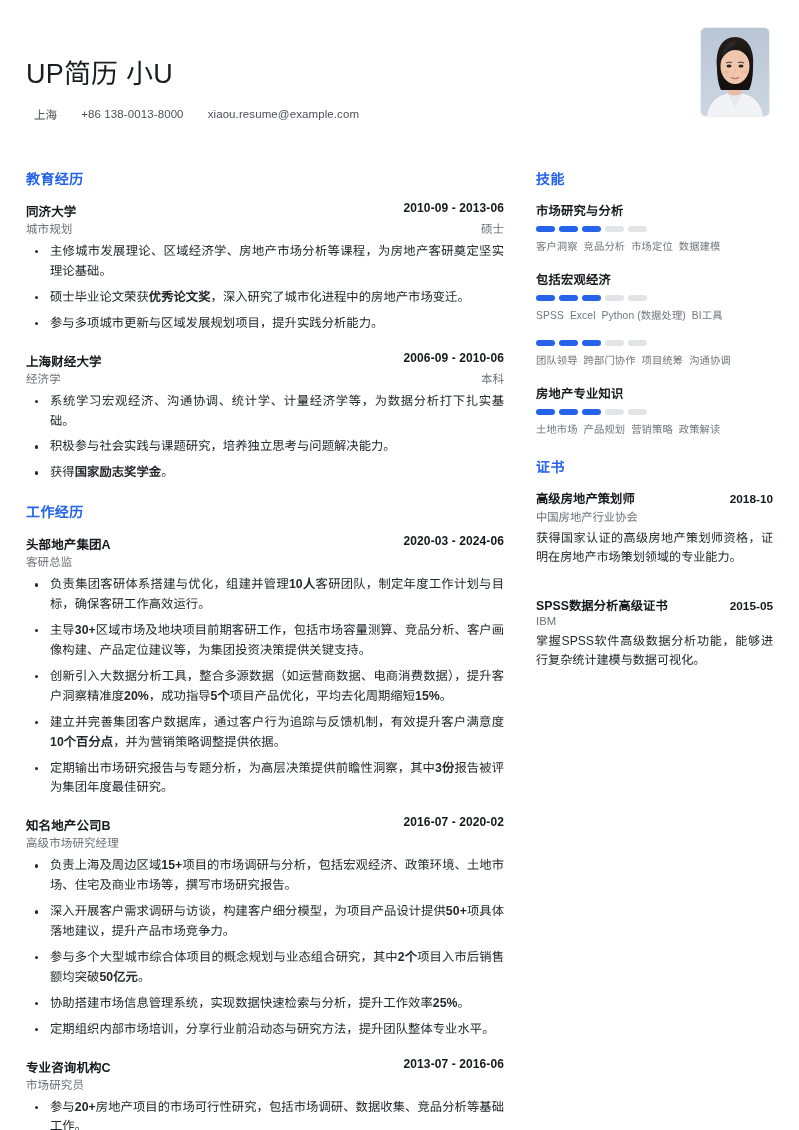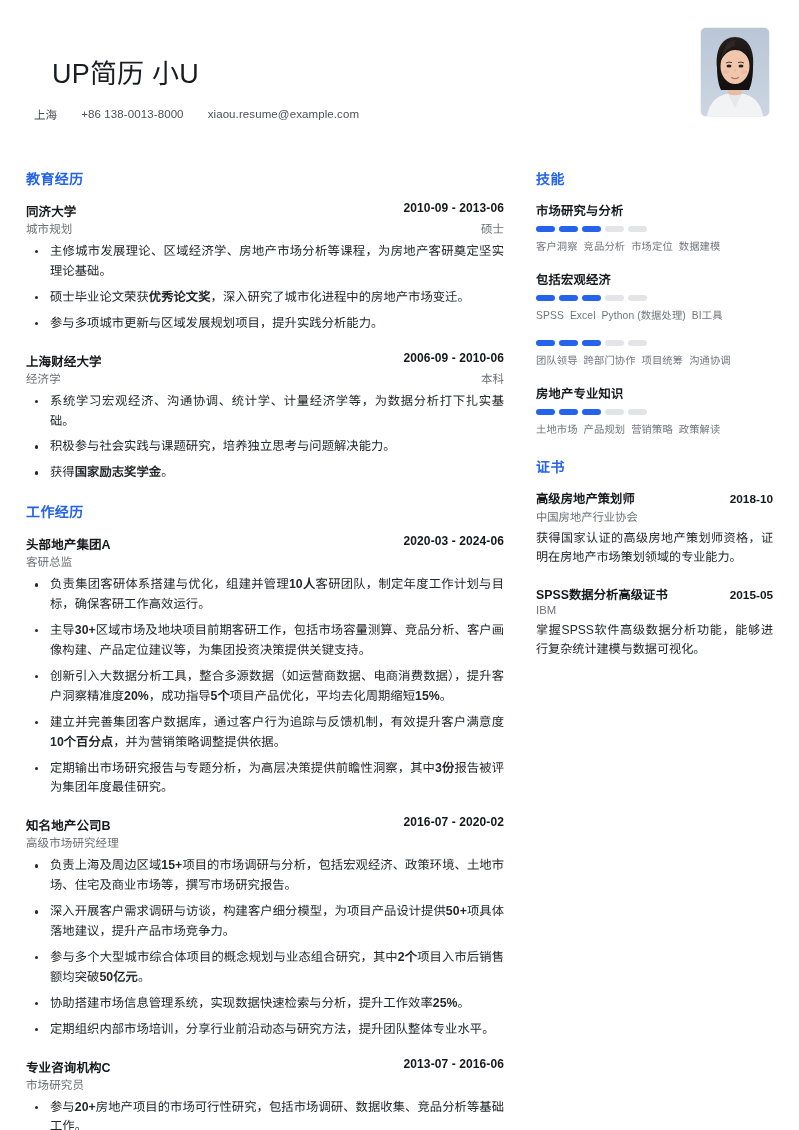--- a/index.html
+++ b/index.html
@@ -33,21 +33,20 @@
     height: 118px;
   }
 
   .name {
     font-size: 27px;
     font-weight: 400;
     letter-spacing: 0.2px;
     color: #1a1d21;
     padding-top: 30px;
     line-height: 1.25;
-    margin-left: 26px;
   }
 
   .photo {
     position: absolute;
     top: 0;
     right: 4px;
     width: 68px;
     height: 88px;
     border-radius: 5px;
     overflow: hidden;
@@ -184,21 +183,21 @@
   .skill-tags {
     font-size: 10.3px;
     color: #70767d;
     line-height: 1.5;
     letter-spacing: 0.1px;
   }
   .skill-tags span { margin-right: 6px; white-space: nowrap; }
   .skill-tags span:last-child { margin-right: 0; }
 
   
-  .cert { margin-bottom: 17px; }
+  .cert { margin-bottom: 28px; }
   .cert:last-child { margin-bottom: 0; }
 
   .cert-row {
     display: flex;
     justify-content: space-between;
     align-items: baseline;
     gap: 8px;
   }
   .cert-name {
     font-size: 12.3px;

